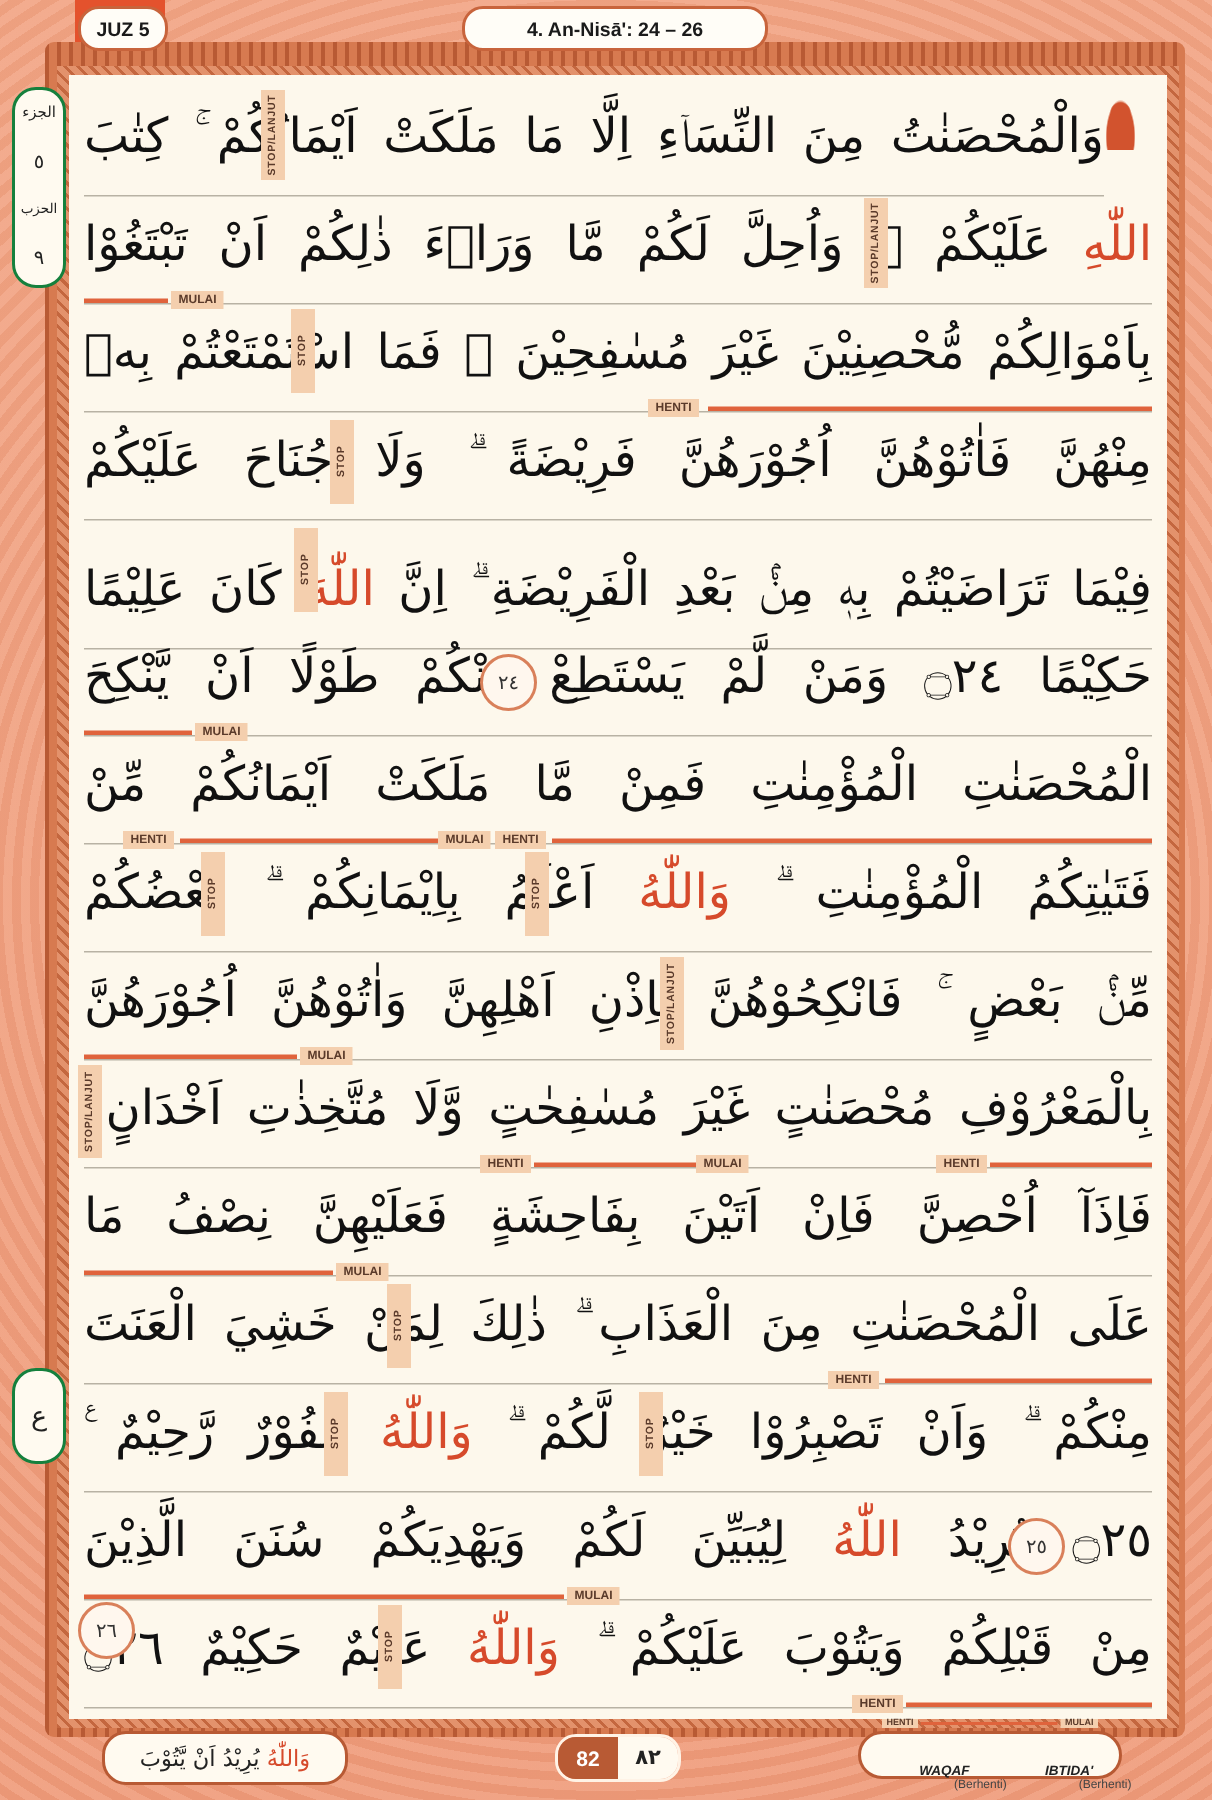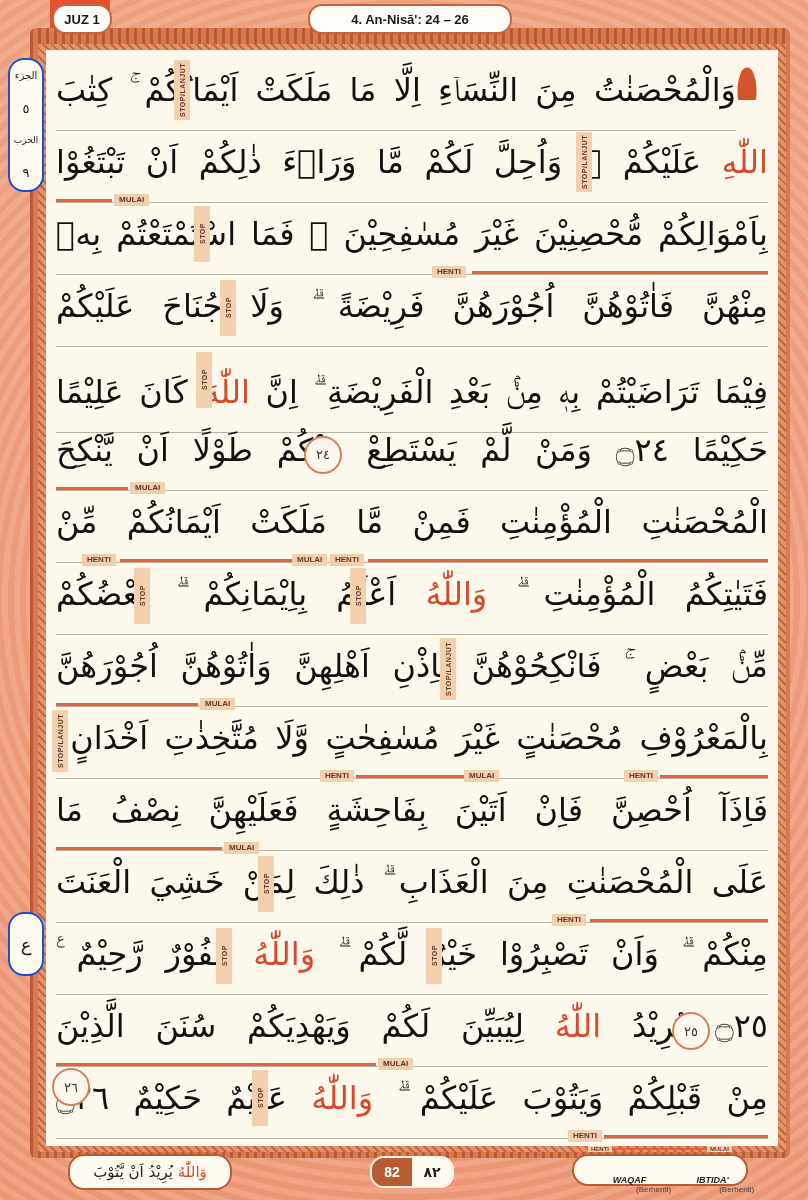--- a/index.html
+++ b/index.html
@@ -73,21 +73,21 @@
     display:flex; align-items:center; justify-content:center;
     font-size:13px; color:#333;
   }
   .start-orn {
     position:absolute; left:736px; top:64px; width:22px; height:36px;
     background:radial-gradient(circle at 50% 30%, #d2532e 0 6px, transparent 7px),
                radial-gradient(ellipse at 50% 75%, #d2532e 0 9px, transparent 10px);
   }
   .side-medal {
     position:absolute; left:8px; width:32px; border-radius:16px;
-    background:#fffaf0; border:2px solid #1d4ed8;
+    background:#fffaf0; border:2px solid #15803d;
     display:flex; flex-direction:column; align-items:center; justify-content:space-around;
     font-size:13px; color:#222;
   }
   .footer-box {
     position:absolute; top:1154px; height:32px; background:#fffaf0;
     border:2px solid #b85a34; border-radius:16px;
     display:flex; align-items:center; justify-content:center;
   }
   .catchword { left:68px; width:160px; direction:rtl; font-size:15px; color:#222; }
   .catchword .allah { color:#d64a2b; }
@@ -107,21 +107,21 @@
   .legend-col { display:flex; flex-direction:column; align-items:center; line-height:9px; }
 </style>
 </head>
 <body>
 
 <div class="bg-pattern"></div>
 <div class="bookmark"></div>
 <div class="frame"></div>
 <div class="frame-inner-border"></div>
 
-<div class="hdr-pill juz-pill">JUZ 1</div>
+<div class="hdr-pill juz-pill">JUZ 5</div>
 <div class="hdr-pill surah-pill">4. An-Nisā': 24 – 26</div>
 
 <div class="side-medal" style="top:58px;height:130px;">
   <span style="font-size:10px;">الجزء</span>
   <span>٥</span>
   <span style="font-size:9px;">الحزب</span>
   <span>٩</span>
 </div>
 <div class="side-medal" style="top:912px;height:60px;">
   <span style="font-size:18px;">ع</span>
@@ -189,21 +189,21 @@
 
 <div class="tag" style="left:552px;top:914px;">HENTI</div>
 <div class="uline" style="left:590px;top:919px;width:178px;"></div>
 
 <div class="uline" style="left:56px;top:1063px;width:320px;"></div>
 <div class="tag" style="left:378px;top:1058px;">MULAI</div>
 
 <div class="tag" style="left:568px;top:1130px;">HENTI</div>
 <div class="uline" style="left:604px;top:1135px;width:164px;"></div>
 
-<div class="ayah-num" style="left:304px;top:436px;font-family:Liberation Serif, serif;">٢٤</div>
+<div class="ayah-num" style="left:320px;top:436px;">٢٤</div>
 <div class="ayah-num" style="left:672px;top:1012px;">٢٥</div>
 <div class="ayah-num" style="left:52px;top:1068px;">٢٦</div>
 
 <div class="footer-box catchword">
   <span class="allah">وَاللّٰهُ</span>&nbsp;
   <span>يُرِيْدُ اَنْ يَّتُوْبَ</span>
 </div>
 
 <div class="pagenum">
   <span class="latin">82</span>

